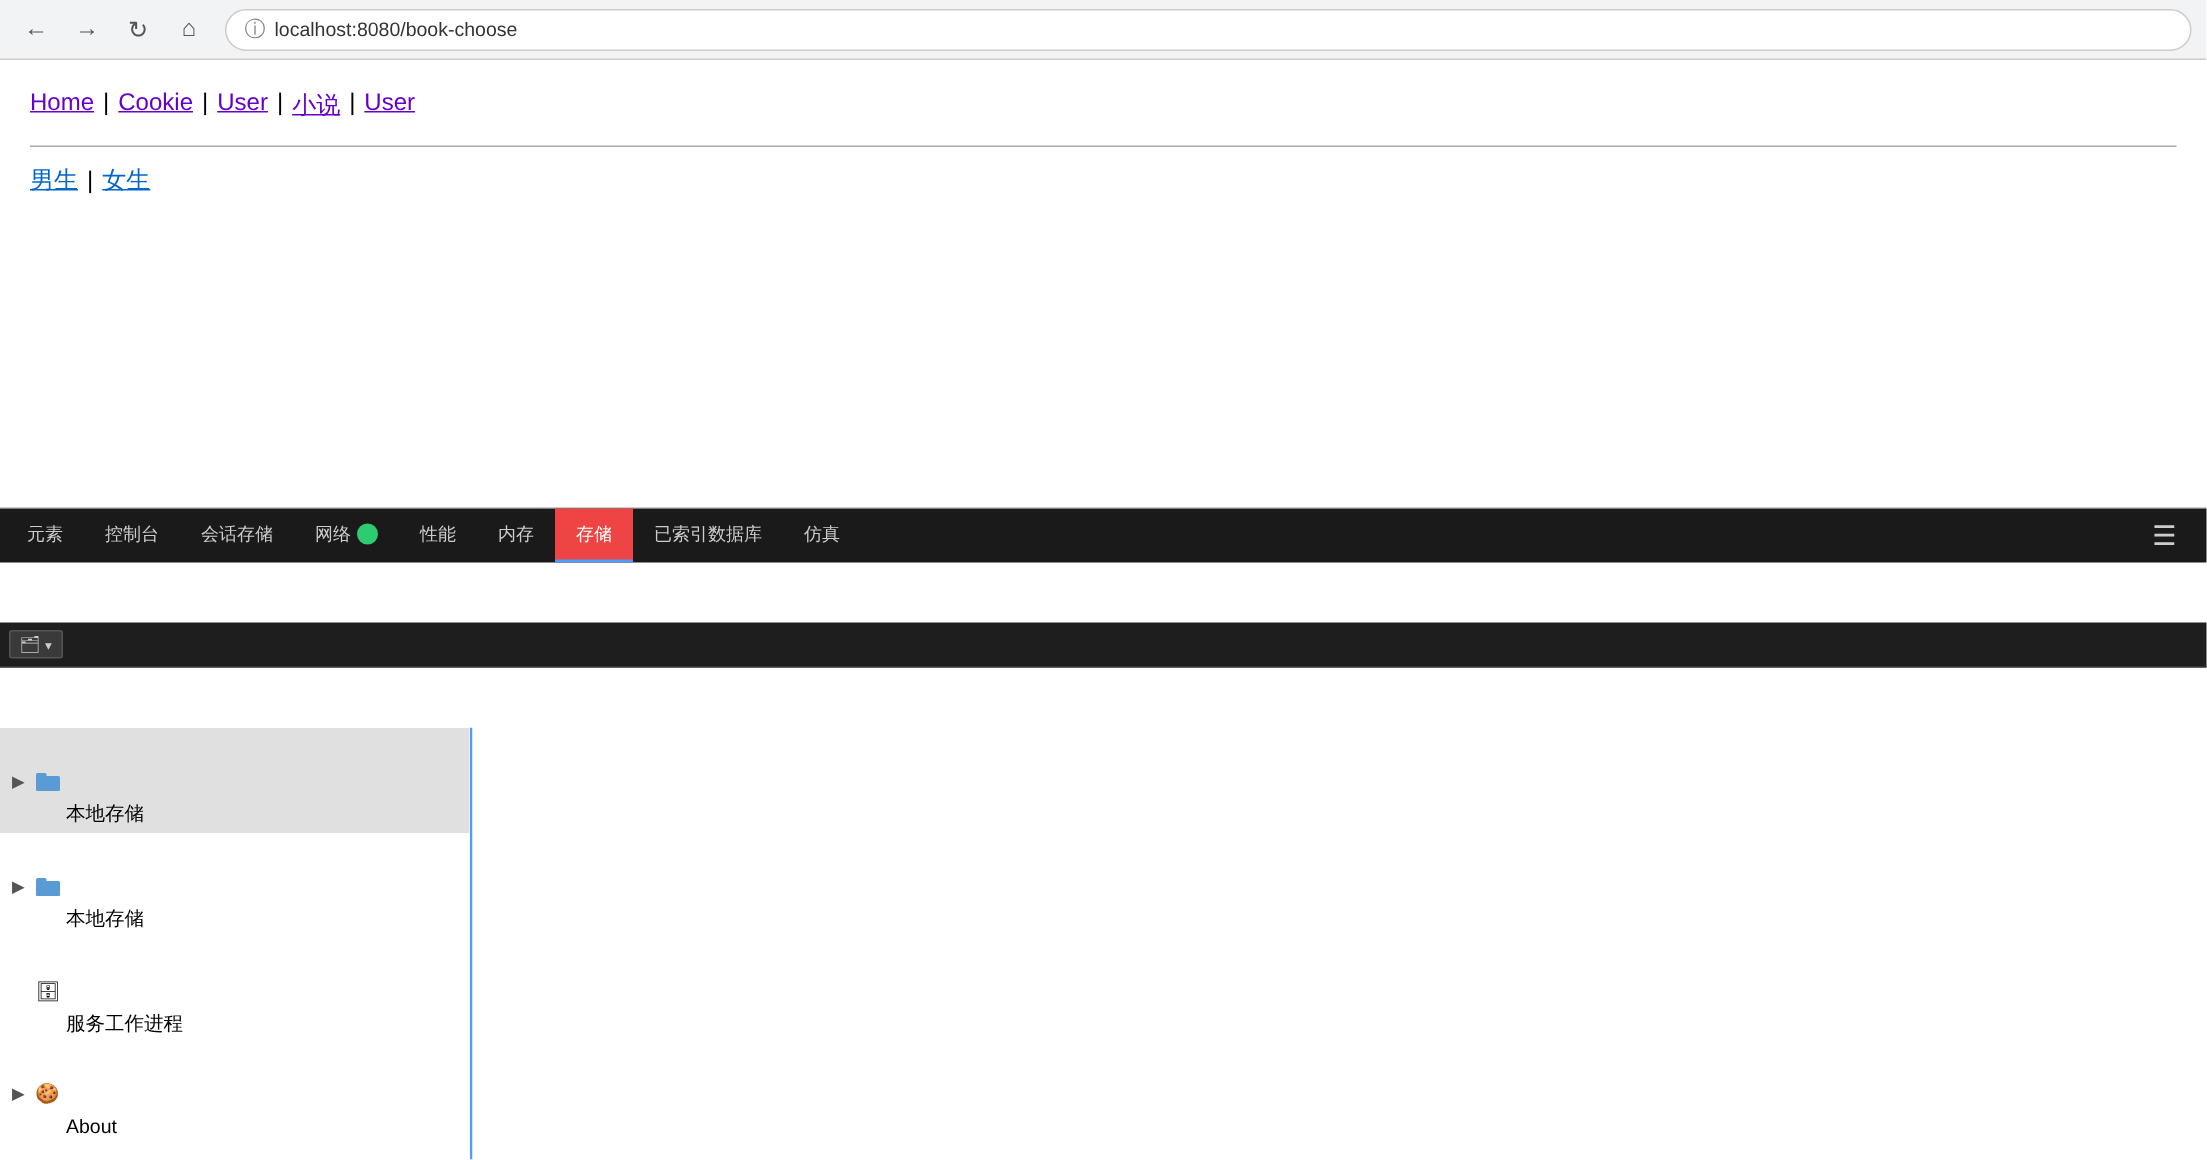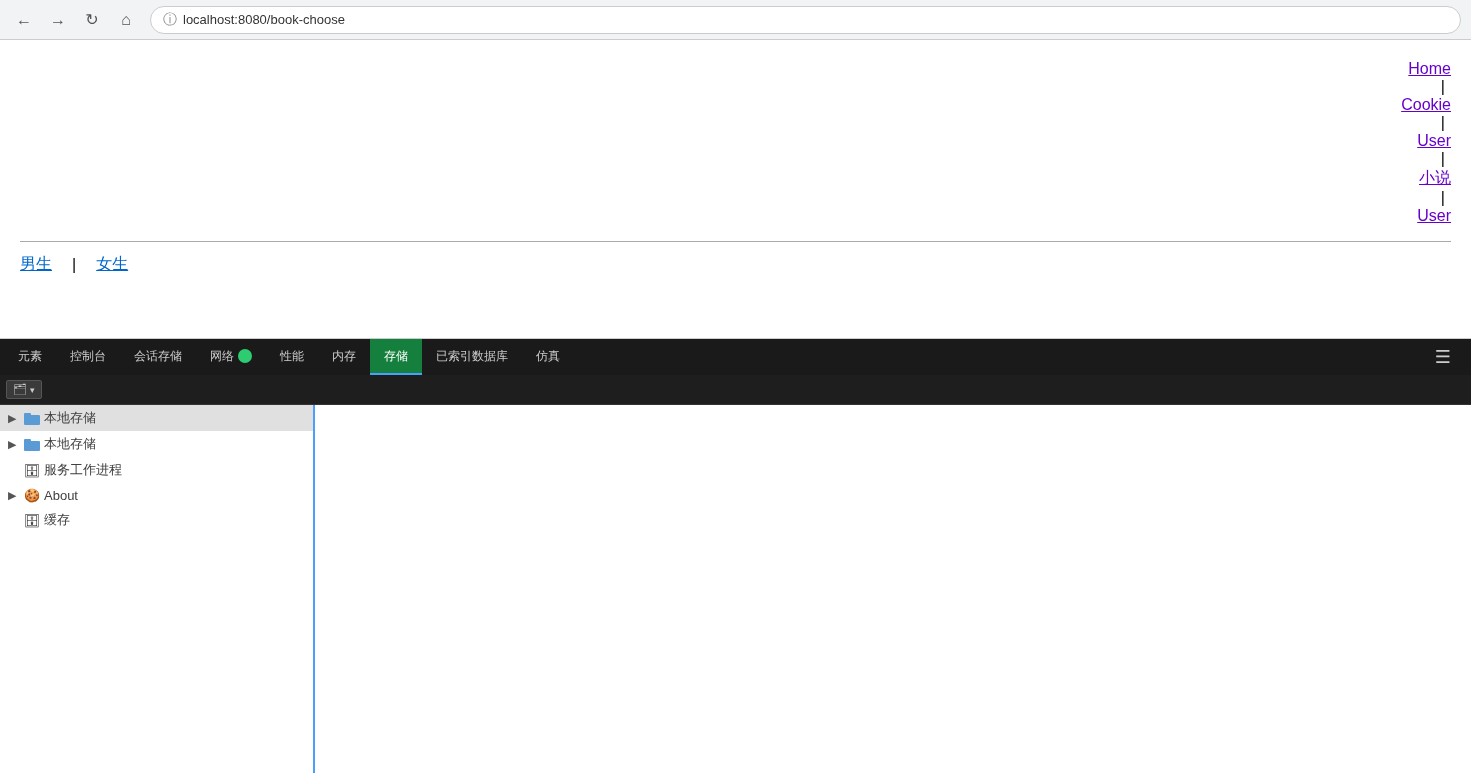--- a/index.html
+++ b/index.html
@@ -36,44 +36,43 @@
       padding: 20px 20px 0 20px;
     }
     .page-title {
       font-size: 42px;
       font-weight: bold;
       margin-bottom: 16px;
       line-height: 1.2;
     }
     .nav-links {
       display: flex;
-      align-items: flex-end;
+      align-items: flex-start;
       gap: 0;
       margin-bottom: 16px;
       font-size: 16px;
-      flex-direction: column;
     }
     .nav-links a {
       color: #6600cc;
       text-decoration: underline;
       cursor: pointer;
     }
     .nav-separator {
       color: #000;
       margin: 0 6px;
     }
     .page-divider {
       border: none;
       border-top: 1px solid #aaa;
       margin: 8px 0 12px 0;
     }
     .sub-links {
       display: flex;
       align-items: center;
-      gap: 14px;
+      gap: 0;
       font-size: 16px;
       margin-bottom: 16px;
     }
     .sub-links a {
       color: #0066cc;
       text-decoration: underline;
       cursor: pointer;
     }
     .sub-separator {
       color: #000;
@@ -84,20 +83,21 @@
     .devtools {
       position: fixed;
       bottom: 0;
       left: 0;
       right: 0;
       height: 435px;
       background: #fff;
       border-top: 1px solid #ccc;
       display: flex;
       flex-direction: column;
+      gap: 40px;
     }
 
     .devtools-topbar {
       display: flex;
       align-items: center;
       background: #1a1a1a;
       height: 36px;
       padding: 0 4px;
     }
     .devtools-menu-icon {
@@ -119,21 +119,21 @@
       padding: 0 14px;
       cursor: pointer;
       display: flex;
       align-items: center;
       border-bottom: 2px solid transparent;
       white-space: nowrap;
     }
     .devtools-tab.active {
       color: #fff;
       border-bottom: 2px solid #4a9eff;
-      background: #15803d;
+      background: #ef4444;
     }
     .tab-network-icon {
       width: 14px;
       height: 14px;
       border-radius: 50%;
       background: #2ecc71;
       display: inline-block;
       margin-left: 4px;
     }
 
@@ -195,21 +195,22 @@
     }
     .storage-icon {
       width: 16px;
       height: 16px;
       flex-shrink: 0;
       display: flex;
       align-items: center;
       justify-content: center;
     }
     .storage-label {
-      color: #404040;
+      color: #000000;
+      margin-top: 44px;
     }
     .storage-main-content {
       flex: 1;
       background: #fff;
     }
   </style>
 </head>
 <body>
 
 <div class="browser-chrome">

